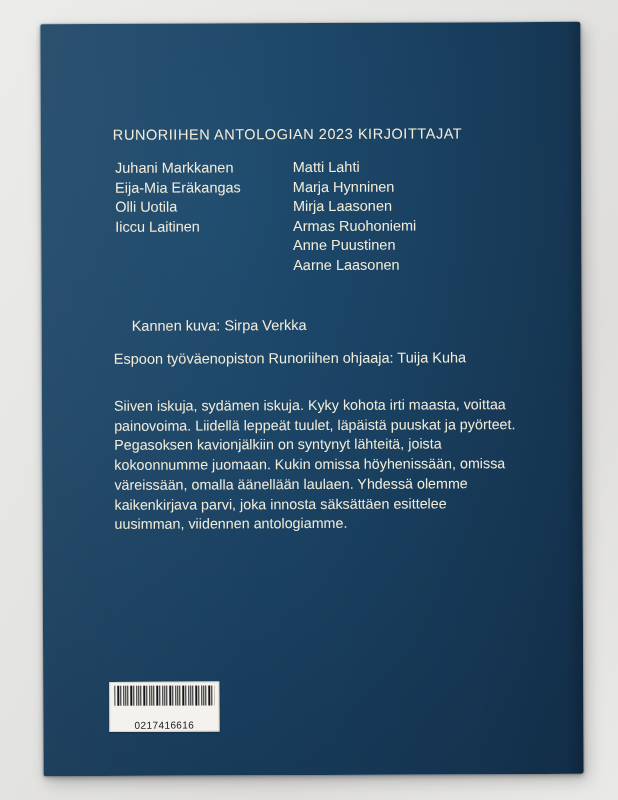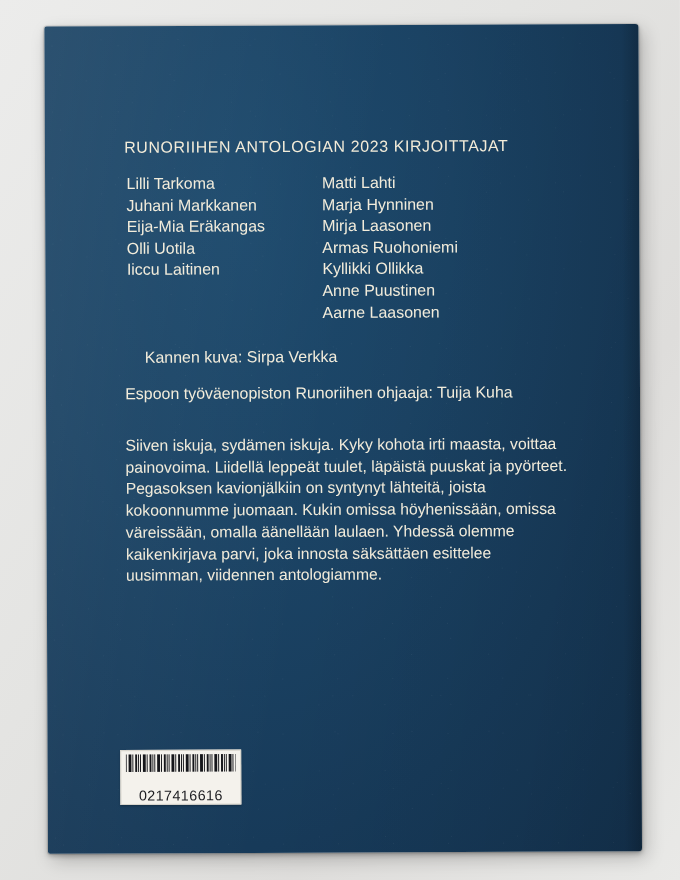--- a/index.html
+++ b/index.html
@@ -136,21 +136,21 @@
         #f4f2ec 5px, #f4f2ec 6px,
         #15161a 6px, #15161a 7px,
         #f4f2ec 7px, #f4f2ec 9px,
         #15161a 9px, #15161a 10px,
         #f4f2ec 10px, #f4f2ec 11px,
         #15161a 11px, #15161a 12px,
         #f4f2ec 12px, #f4f2ec 13px);
   }
   .barcode-number {
     font-family: "Liberation Sans", sans-serif;
-    font-size: 13px;
+    font-size: 10px;
     color: #1a1b1f;
     letter-spacing: 0.4px;
     margin-top: 14px;
   }
   
   .grain {
     position: absolute;
     inset: 0;
     opacity: 0.05;
     background-image:
@@ -168,32 +168,30 @@
 
 <div id="scene">
   <div id="book">
     <div class="grain"></div>
     <div class="content">
 
       <div class="heading">RUNORIIHEN ANTOLOGIAN 2023 KIRJOITTAJAT</div>
 
       <div class="authors">
         <div class="col">
-          <div>Lilli Tarkoma</div>
           <div>Juhani Markkanen</div>
           <div>Eija-Mia Eräkangas</div>
           <div>Olli Uotila</div>
           <div>Iiccu Laitinen</div>
         </div>
         <div class="col">
           <div>Matti Lahti</div>
           <div>Marja Hynninen</div>
           <div>Mirja Laasonen</div>
           <div>Armas Ruohoniemi</div>
-          <div>Kyllikki Ollikka</div>
           <div>Anne Puustinen</div>
           <div>Aarne Laasonen</div>
         </div>
       </div>
 
       <div class="credit" id="credit-cover">Kannen kuva: Sirpa Verkka</div>
 
       <div class="credit" id="credit-leader">Espoon työväenopiston Runoriihen ohjaaja: Tuija Kuha</div>
 
       <div class="blurb">Siiven iskuja, sydämen iskuja. Kyky kohota irti maasta, voittaa painovoima. Liidellä leppeät tuulet, läpäistä puuskat ja pyörteet. Pegasoksen kavionjälkiin on syntynyt lähteitä, joista kokoonnumme juomaan. Kukin omissa höyhenissään, omissa väreissään, omalla äänellään laulaen. Yhdessä olemme kaikenkirjava parvi, joka innosta säksättäen esittelee uusimman, viidennen antologiamme.</div>

